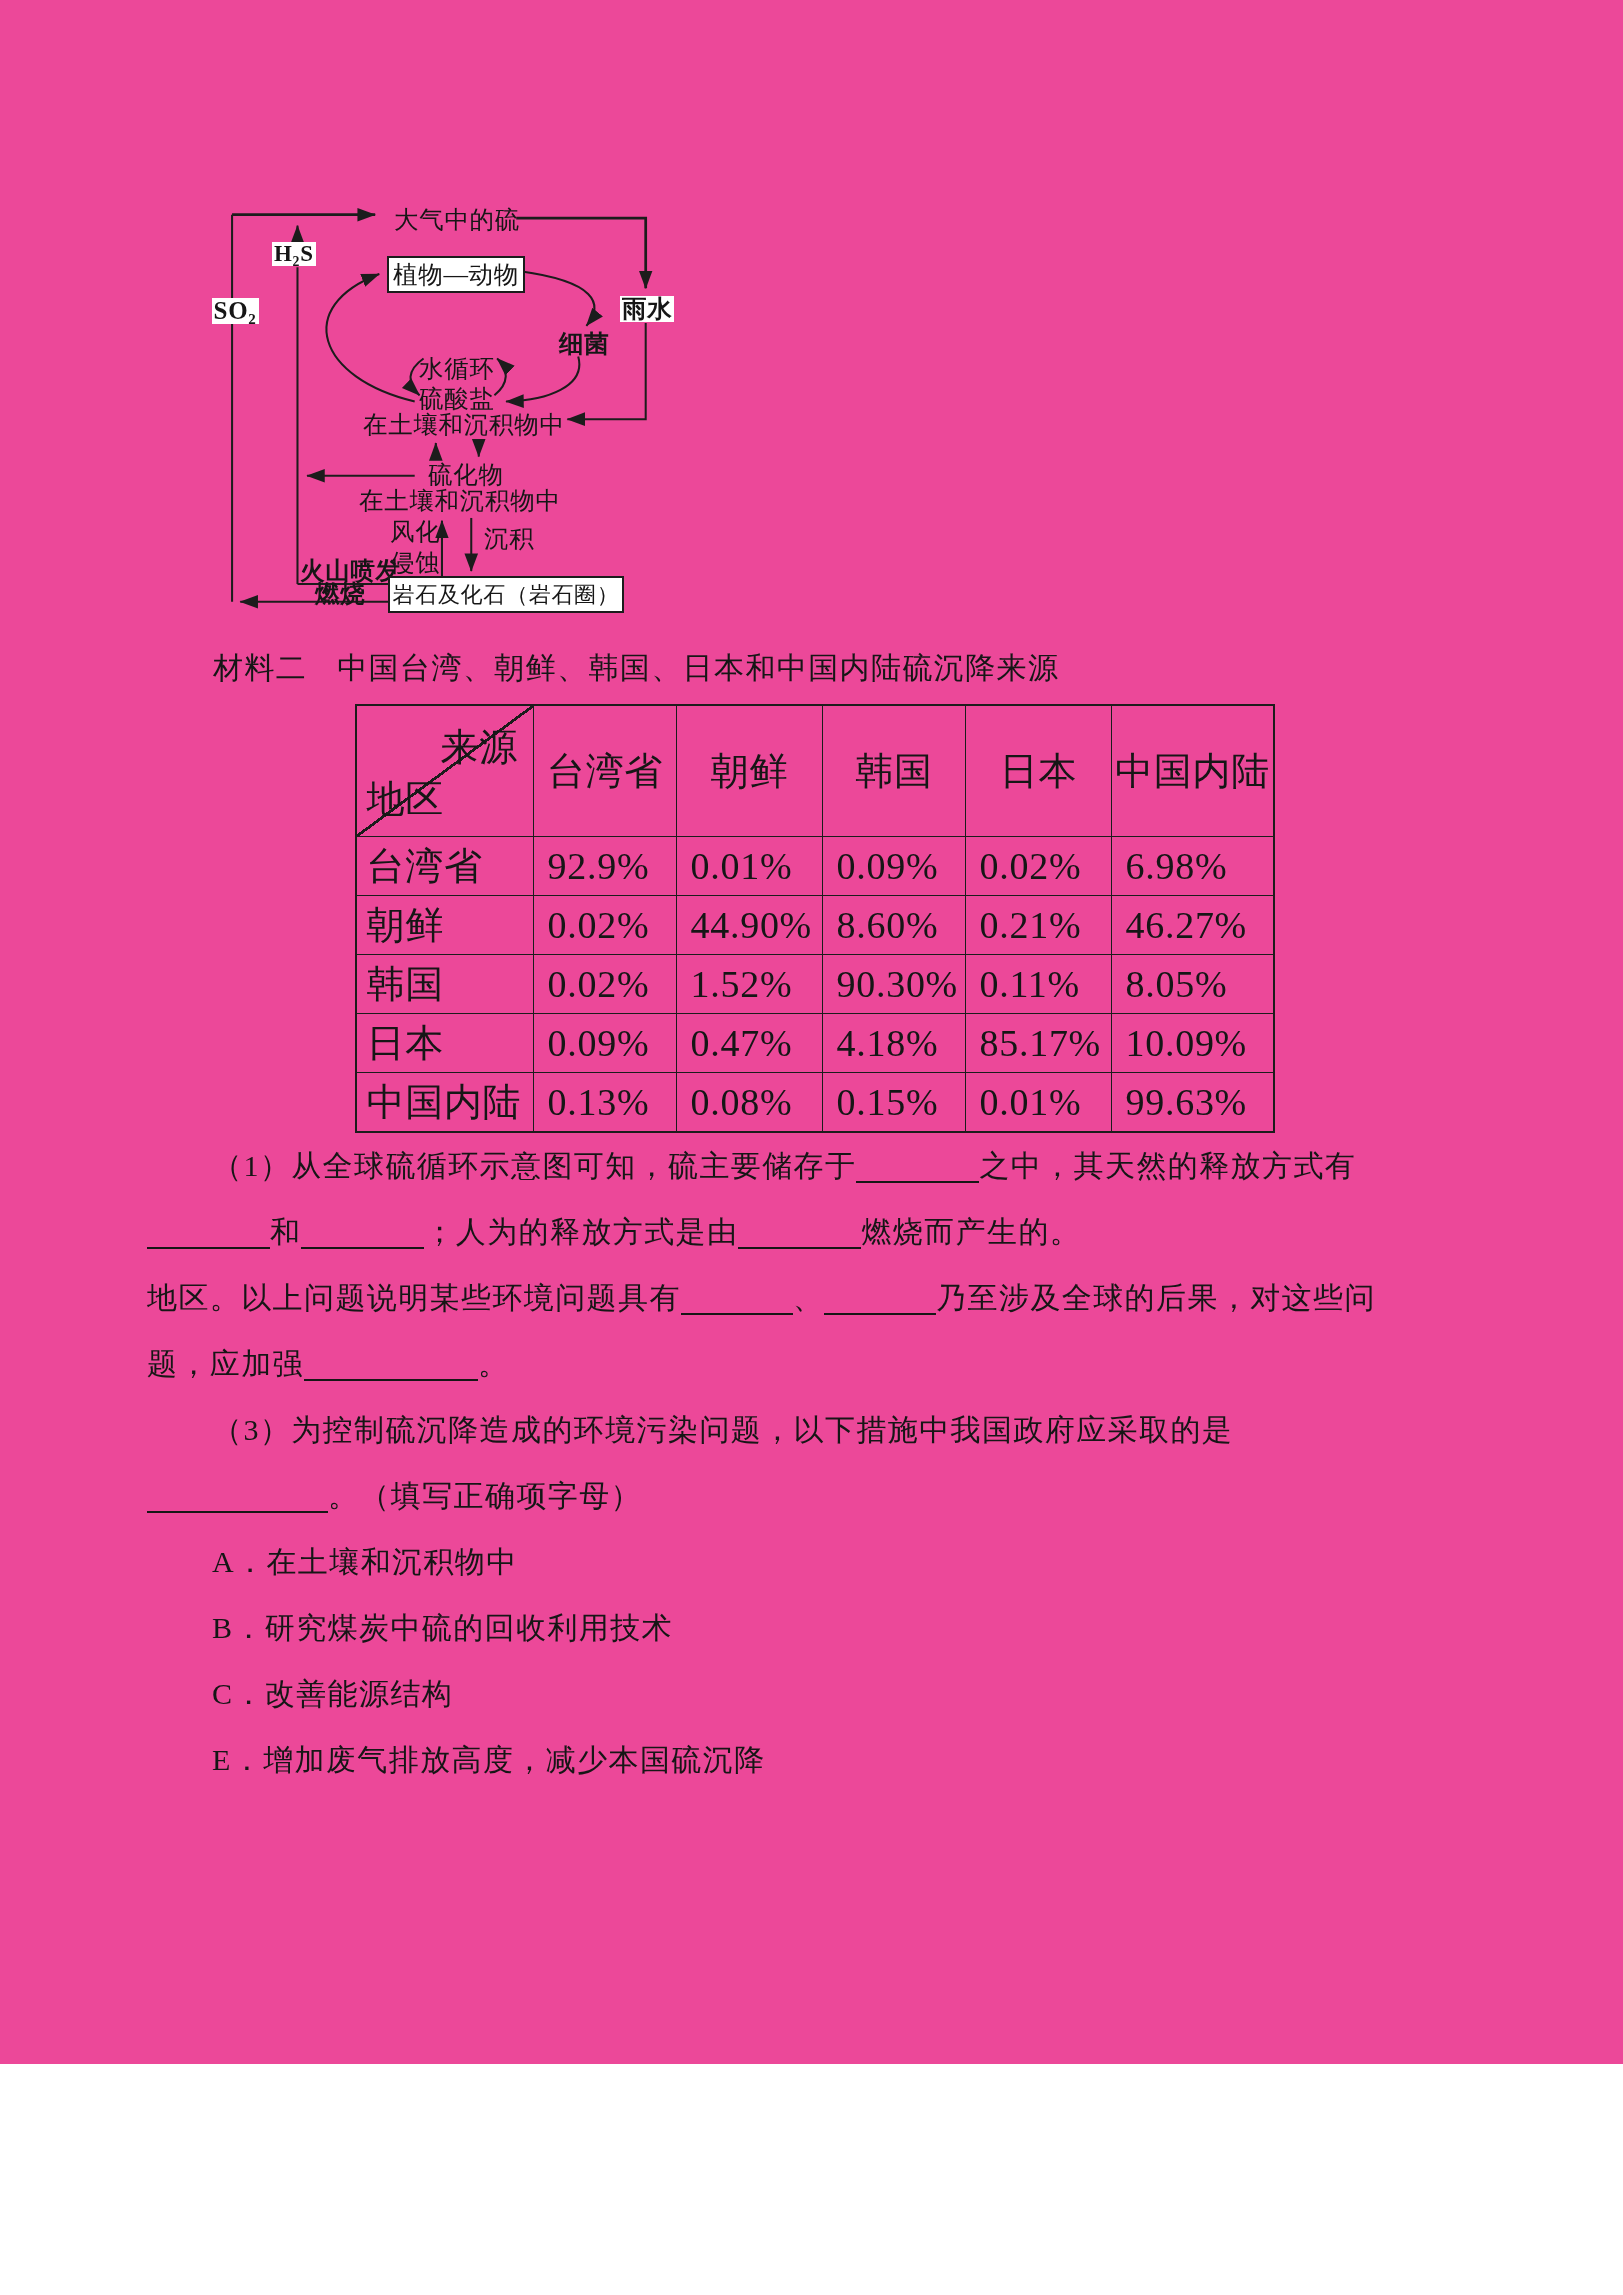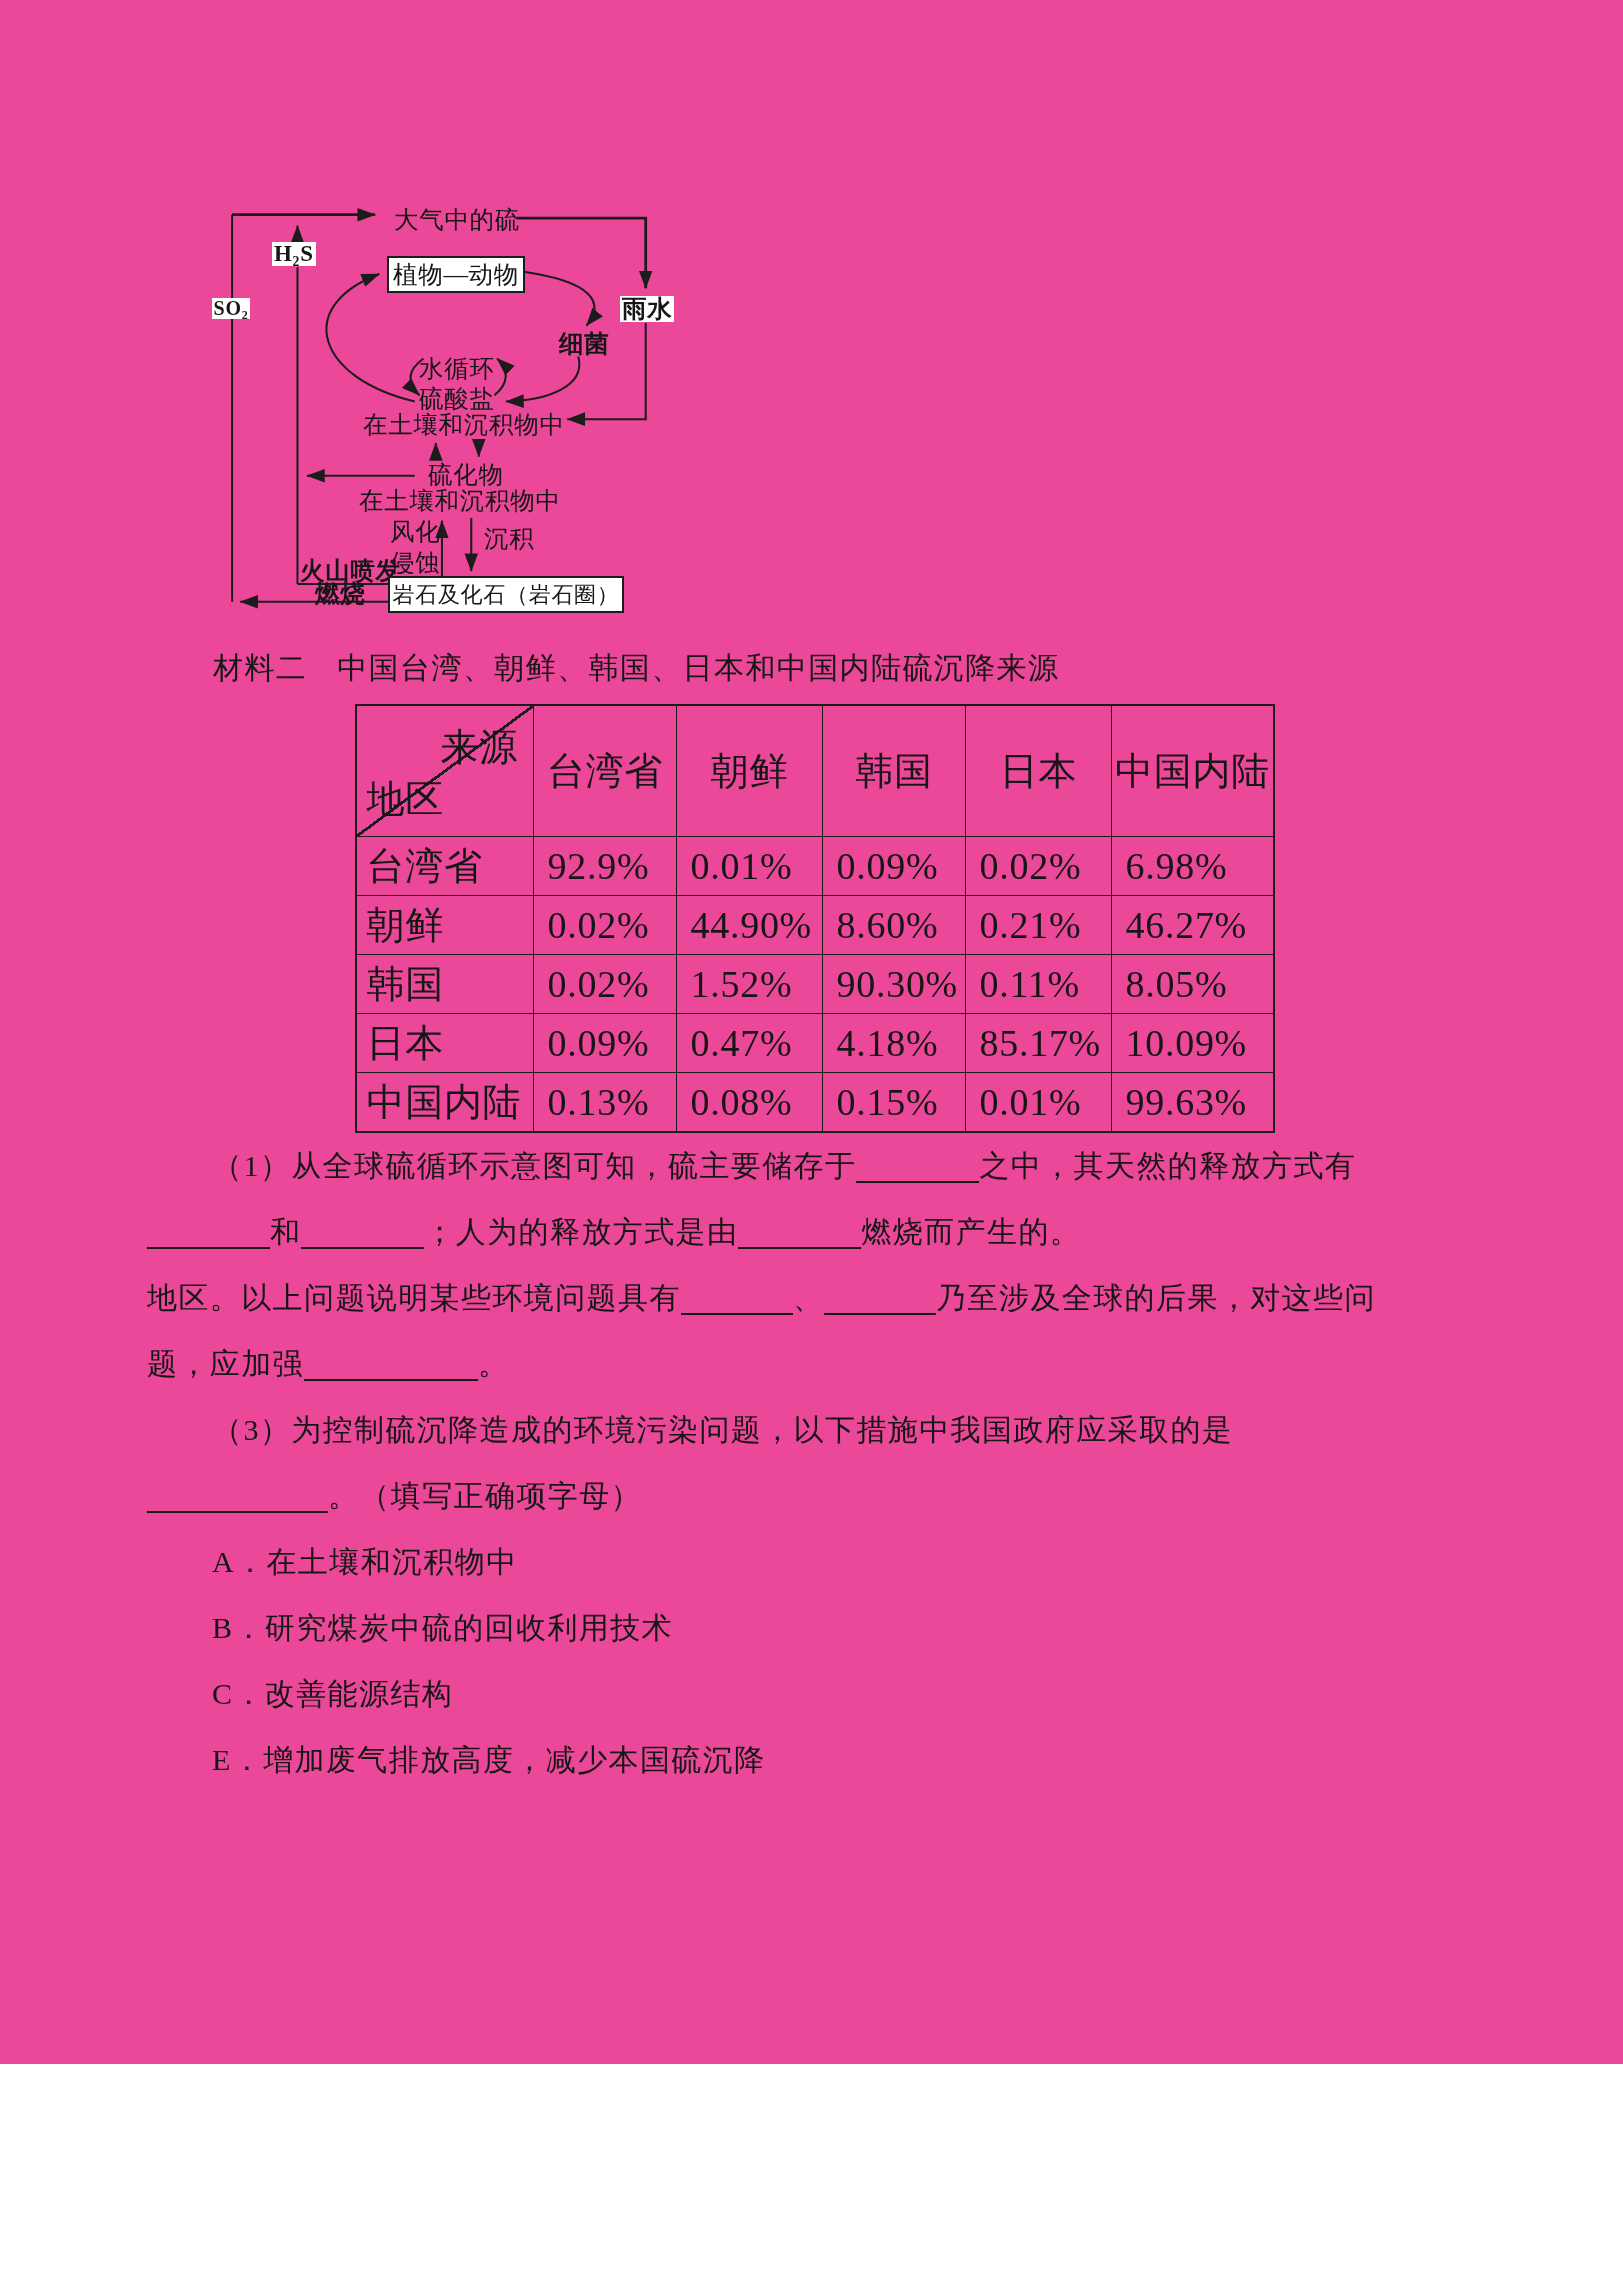--- a/index.html
+++ b/index.html
@@ -72,21 +72,21 @@
         <path d="M318,294 C175,260 140,155 266,107" stroke-width="3" marker-end="url(#ah)"></path>
         <path d="M473,103 C582,118 597,150 570,183" stroke-width="3" marker-end="url(#ah)"></path>
         <path d="M558,228 C570,272 512,293 452,294" stroke-width="3" marker-end="url(#ah)"></path>
         <path d="M331,231 C307,248 306,267 325,285" stroke-width="3" marker-end="url(#ah)"></path>
         <path d="M435,285 C457,267 456,247 439,231" stroke-width="3" marker-end="url(#ah)"></path>
       </g>
     </svg>
 
     <div class="dlabel" style="left:196px;top:5.5px;">大气中的硫</div>
     <div class="dlabel bold bg" style="left:74px;top:41px;font-size:23px;">H₂S</div>
-    <div class="dlabel bold bg" style="left:13.6px;top:97px;font-size:20px;">SO₂</div>
+    <div class="dlabel bold bg" style="left:13.6px;top:97px;font-size:25px;">SO₂</div>
     <div class="dbox" style="left:189px;top:55px;width:134px;height:33px;">植物—动物</div>
     <div class="dlabel bold bg" style="left:422px;top:95px;">雨水</div>
     <div class="dlabel bold" style="left:361px;top:130px;">细菌</div>
     <div class="dlabel" style="left:221px;top:155px;">水循环</div>
     <div class="dlabel" style="left:221px;top:185px;">硫酸盐</div>
     <div class="dlabel" style="left:165px;top:211px;">在土壤和沉积物中</div>
     <div class="dlabel" style="left:230px;top:261px;">硫化物</div>
     <div class="dlabel" style="left:161px;top:287px;">在土壤和沉积物中</div>
     <div class="dlabel" style="left:192px;top:318px;">风化</div>
     <div class="dlabel" style="left:192px;top:349px;">侵蚀</div>

